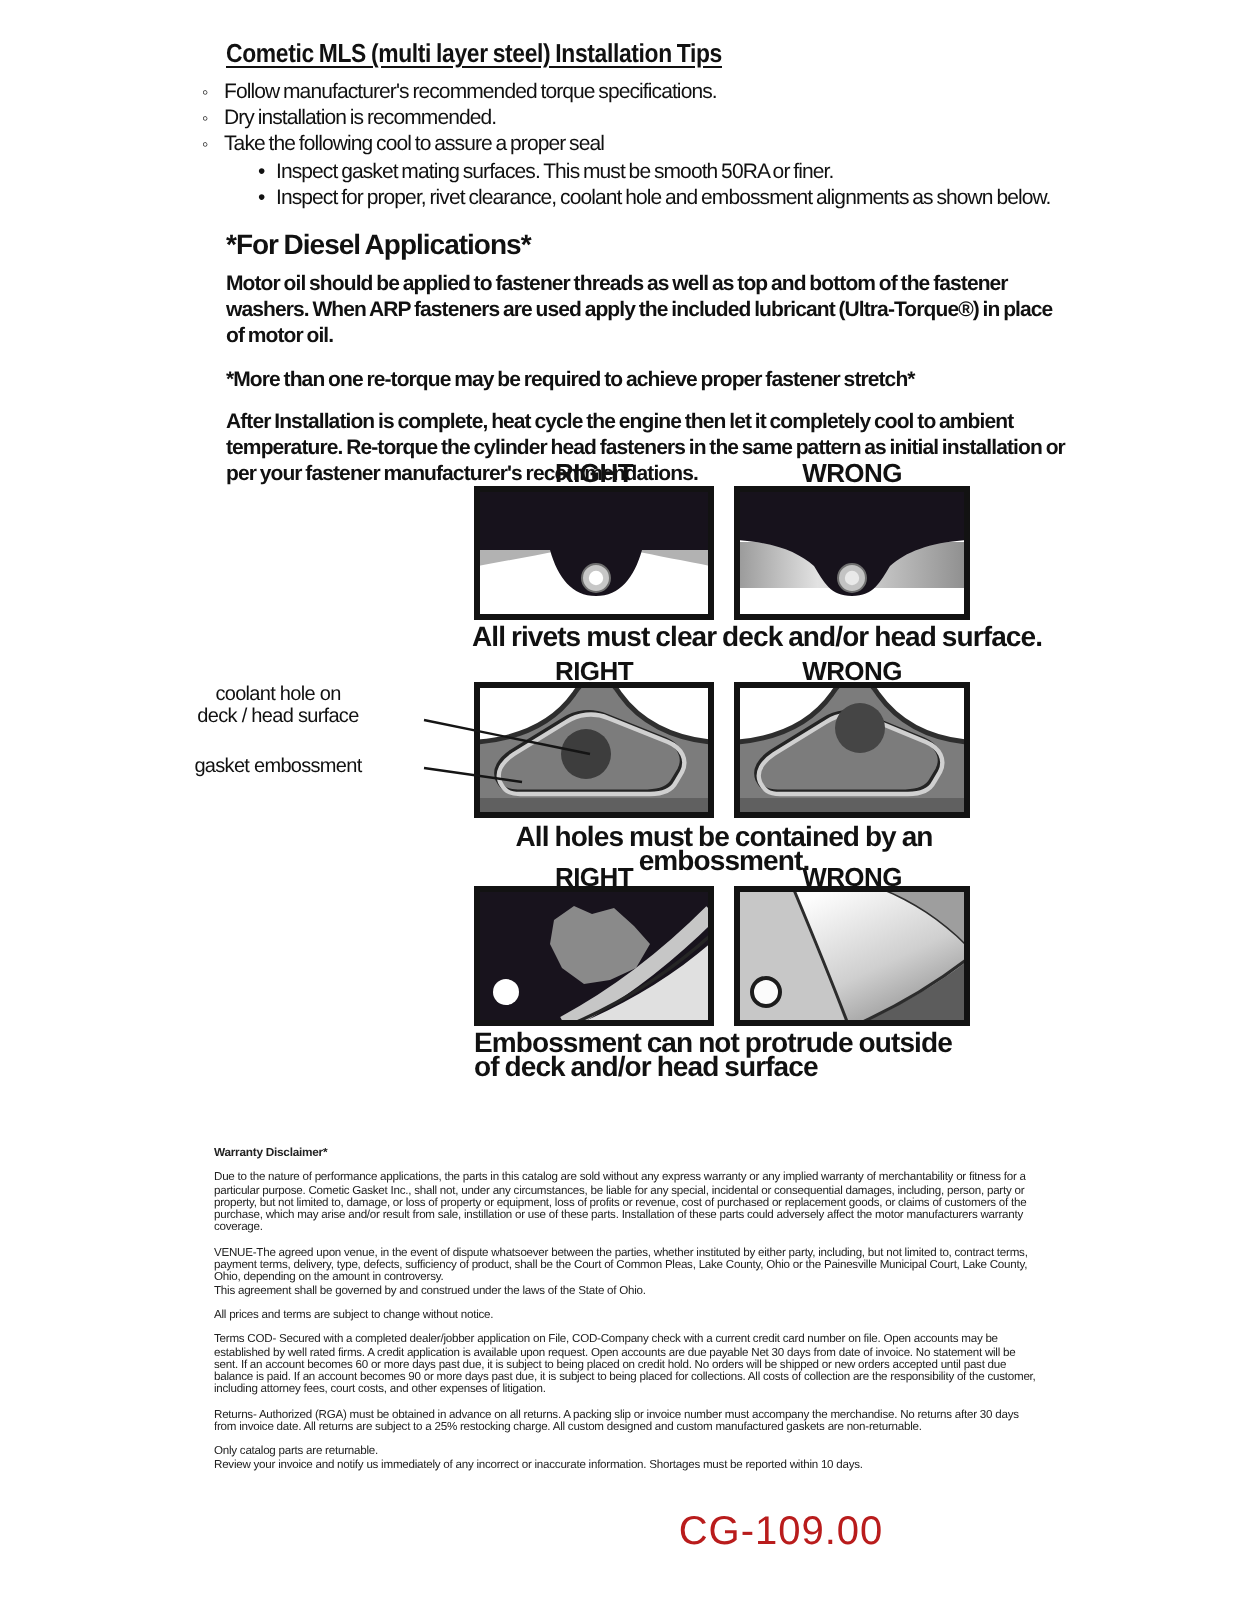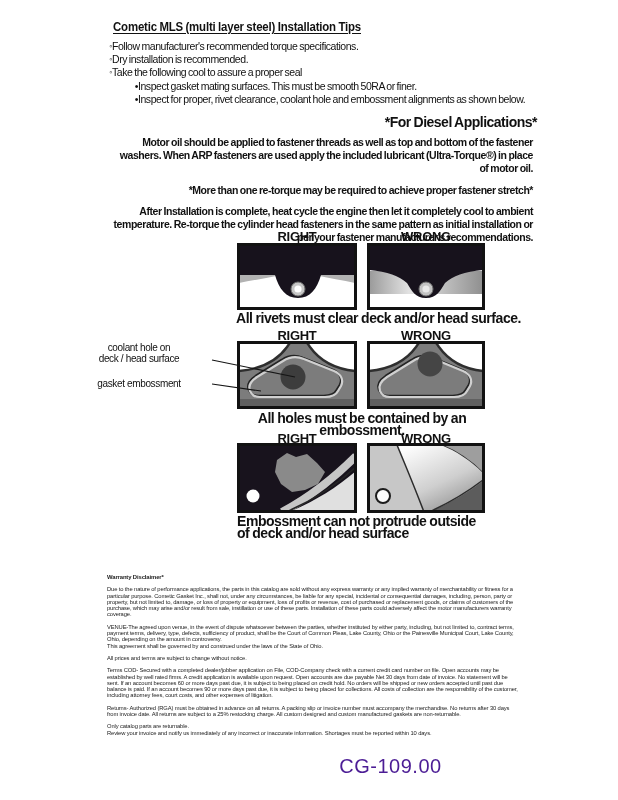--- a/index.html
+++ b/index.html
@@ -1,20 +1,20 @@
 <!DOCTYPE html>
 <html><head>
 <meta charset="utf-8">
 <style>
   html,body{margin:0;padding:0;background:#fff;}
   .page{position:relative;width:618px;height:800px;background:#ffffff;overflow:hidden;
         font-family:"Liberation Sans",sans-serif;color:#111;}
   
   .content{position:absolute;left:101px;top:19px;width:436px;
-           letter-spacing:-0.45px;word-spacing:-0.6px;text-align:right;}
+           letter-spacing:-0.45px;word-spacing:-0.6px;}
   .title{margin:0 0 6px 12px;font-size:13px;font-weight:bold;letter-spacing:-0.2px;
          text-decoration:underline;text-underline-offset:2px;white-space:nowrap;
          width:max-content;transform:scaleX(.88);transform-origin:0 50%;}
   .b-row{display:flex;font-size:10.5px;line-height:13.2px;}
   .b-row .mk{width:11px;flex:none;font-size:9px;}
   .b-row.sub{margin-left:28px;}
   .b-row.sub .mk{width:9px;font-size:10.5px;}
   .diesel{margin:8px 0 0 12px;}
   .diesel h2{margin:0 0 6px;font-size:14px;letter-spacing:-0.5px;}
   .diesel p{margin:0 0 8px;font-size:10.5px;line-height:13.2px;width:420px;font-weight:bold;}
@@ -27,21 +27,21 @@
            letter-spacing:-0.45px;word-spacing:-0.5px;line-height:11.5px;}
   .ann{position:absolute;font-size:10px;letter-spacing:-0.35px;text-align:center;
        line-height:10.5px;white-space:pre-line;}
   .leader{position:absolute;left:205px;top:352px;z-index:5;pointer-events:none;}
   
   .warranty{position:absolute;left:107px;top:574px;width:414px;font-size:5.8px;
             line-height:6.3px;letter-spacing:-0.12px;color:#222;}
   .warranty h3{margin:0 0 6px;font-size:5.9px;}
   .warranty p{margin:0 0 6px;white-space:pre-line;}
   .pagenum{position:absolute;left:318px;top:755px;width:145px;text-align:center;
-           font-size:20px;letter-spacing:.5px;color:#4c1d95;}
+           font-size:20px;letter-spacing:.5px;color:#b91c1c;}
 </style>
 </head>
 <body>
 
 <div class="page">
 
   <div class="content">
     <h1 class="title">Cometic MLS (multi layer steel) Installation Tips</h1>
 
     <div class="b-row">

